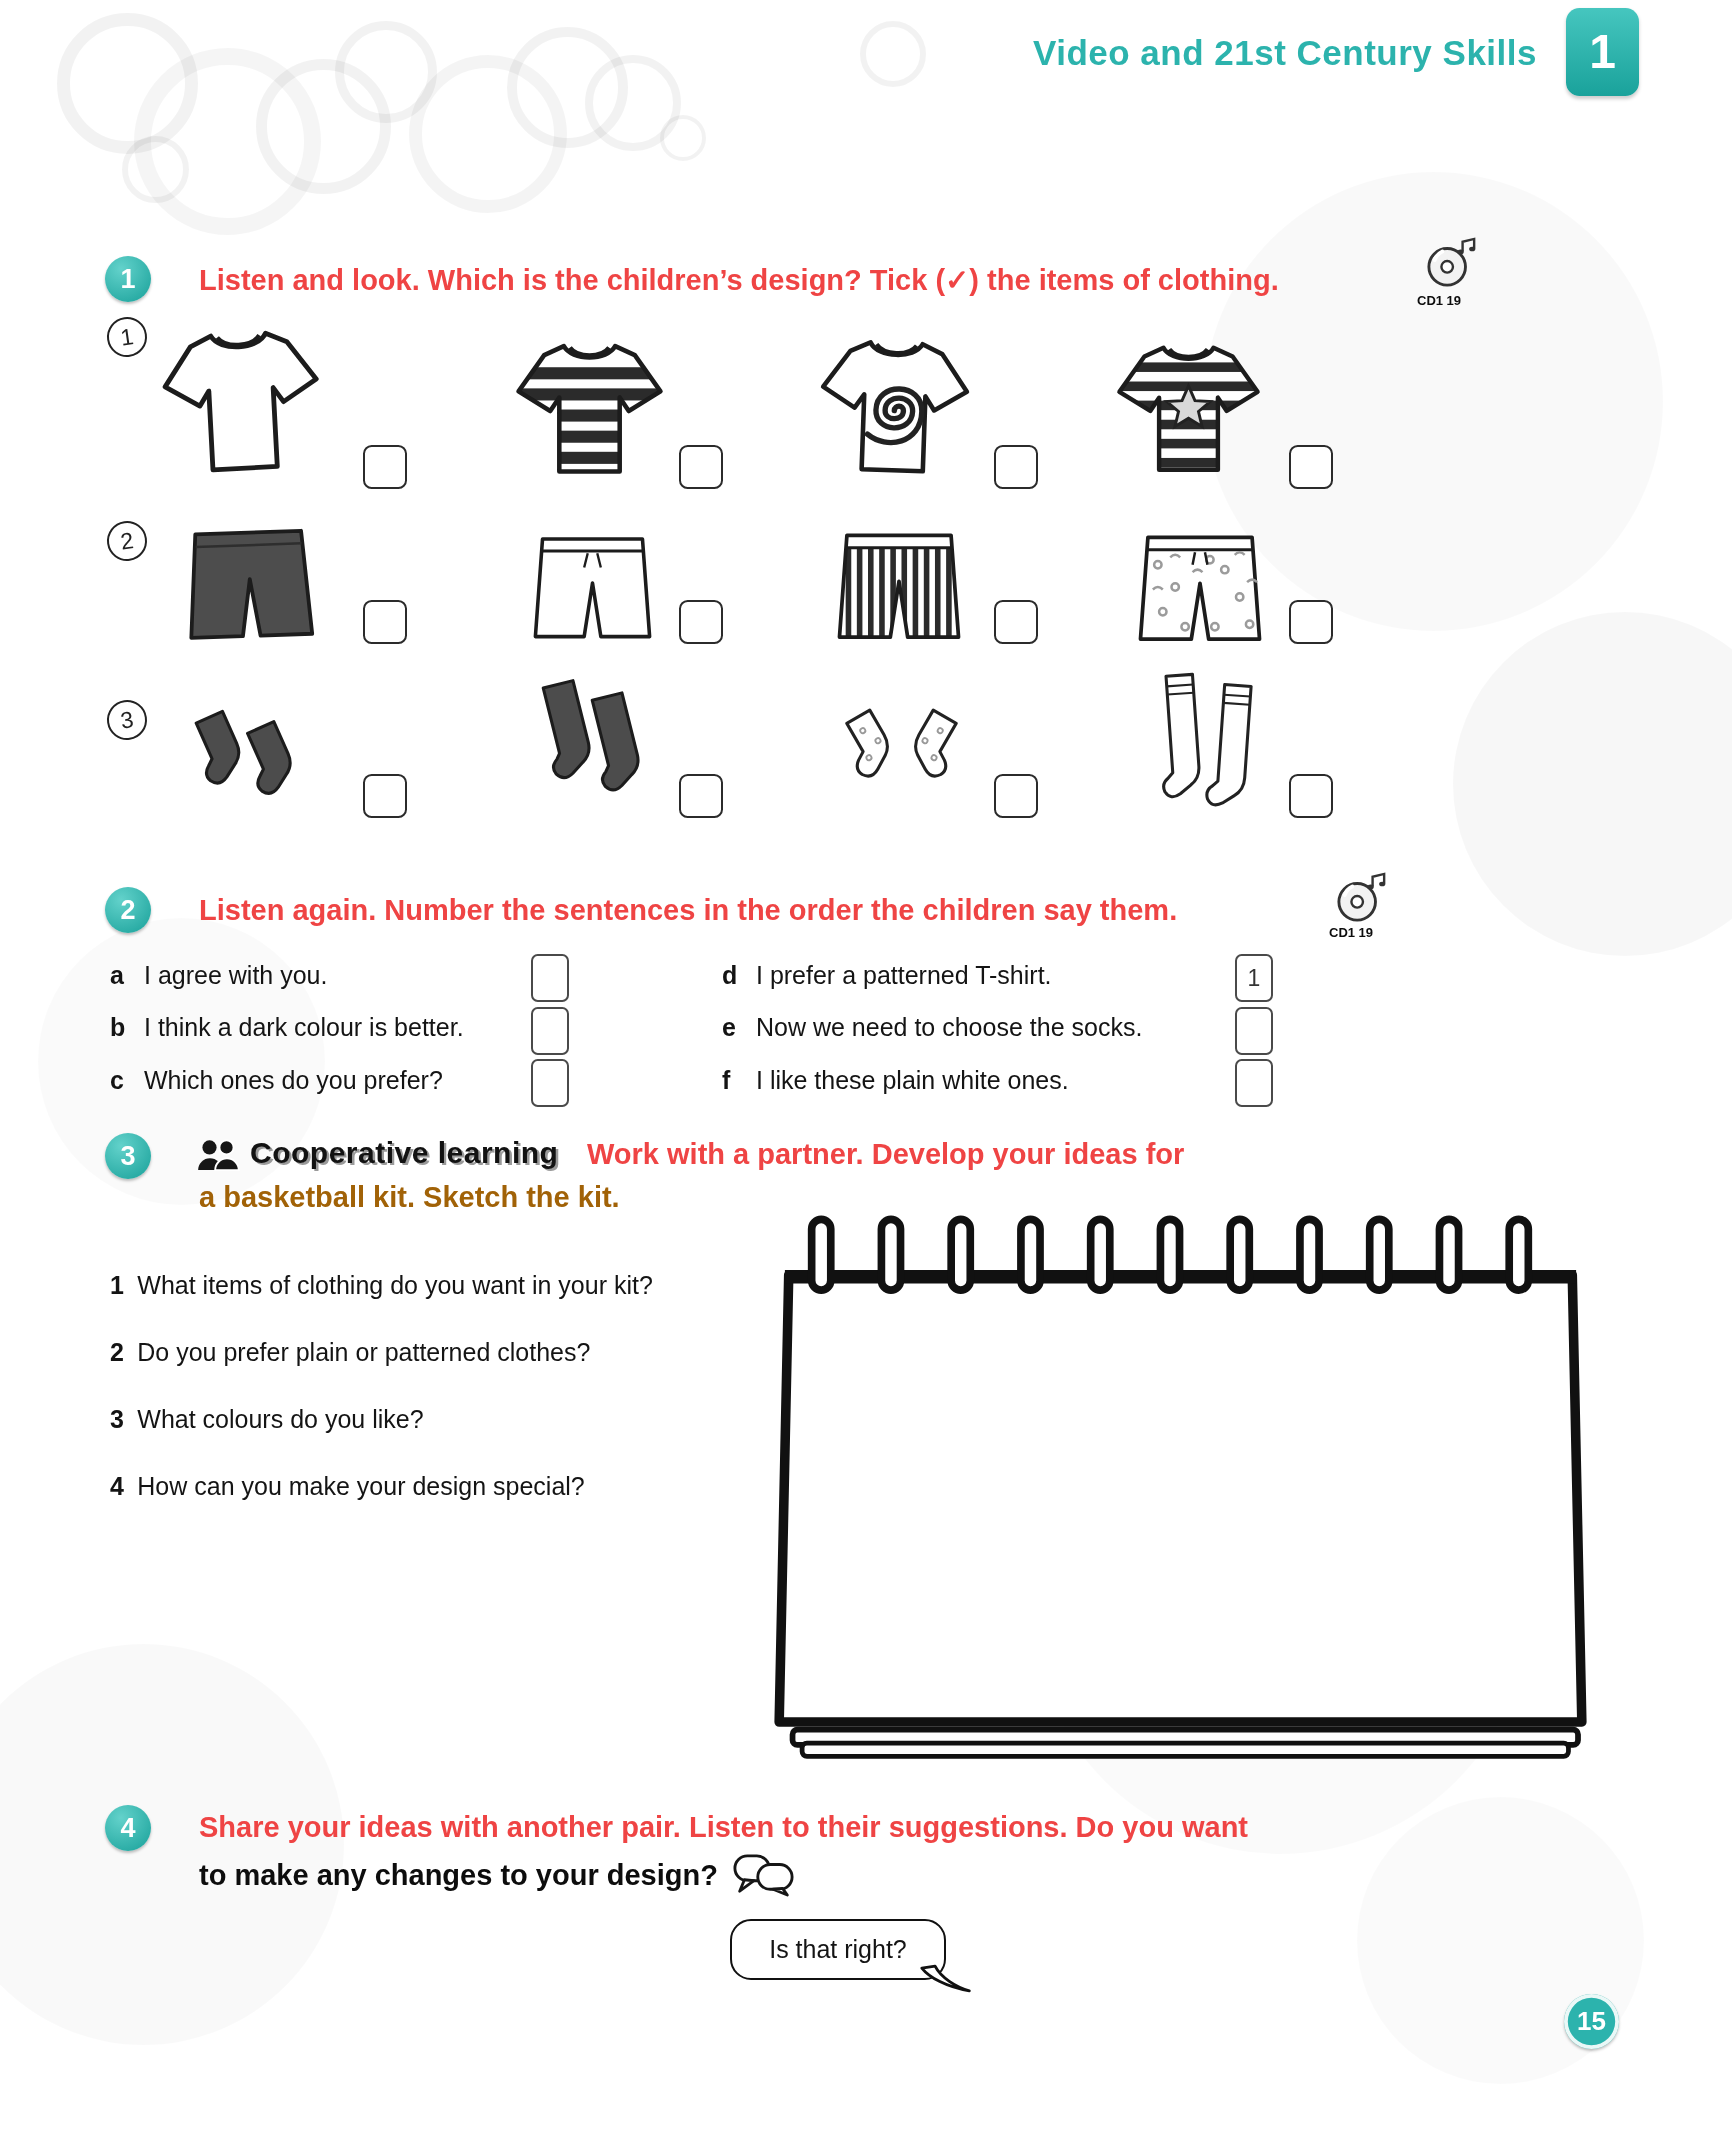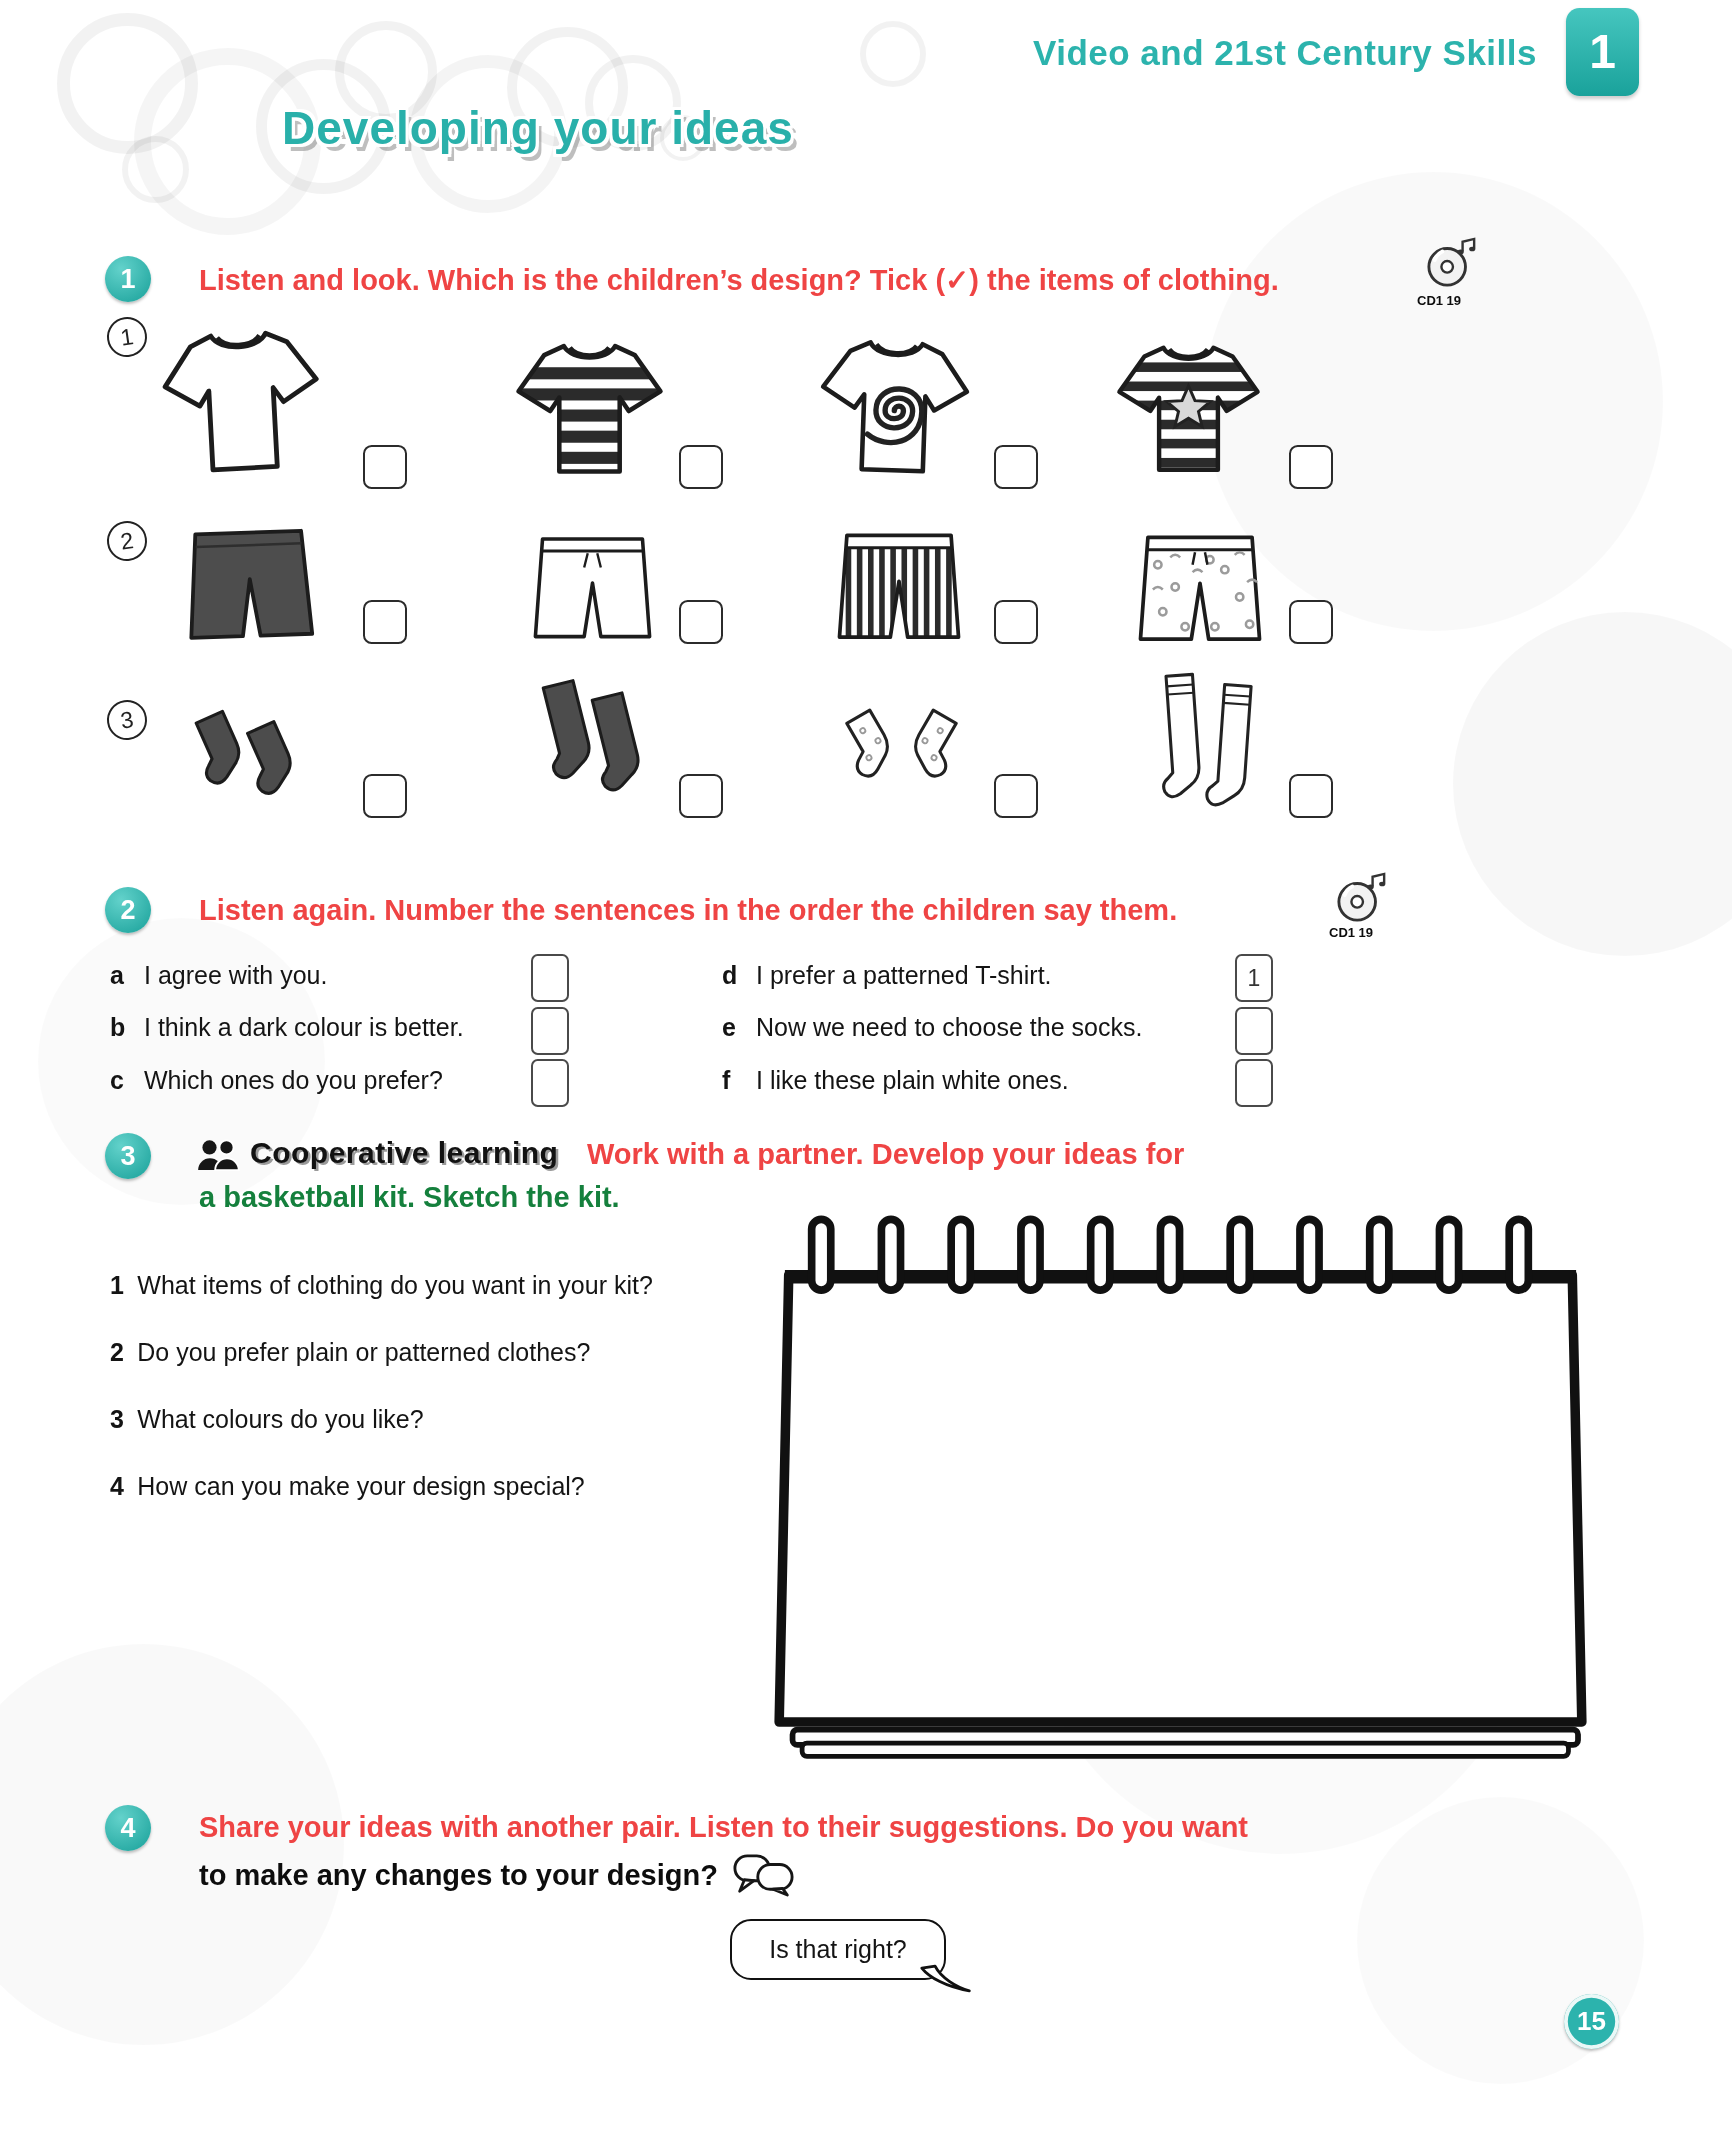--- a/index.html
+++ b/index.html
@@ -27,21 +27,21 @@
   .row-label{position:absolute;width:36px;height:36px;border-radius:50%;border:2.4px solid #222;
         display:flex;align-items:center;justify-content:center;font-size:23px;color:#222;
         transform:rotate(-8deg);background:#fff;}
   .clothing{position:absolute;}
   .checkbox{position:absolute;width:40px;height:40px;border:2.9px solid #2b2b2b;border-radius:8.6px;background:#fff;}
   .sent{position:absolute;display:flex;font-size:25px;color:#141414;}
   .s-letter{font-weight:bold;width:34px;flex:none;}
   .ans-box{position:absolute;width:34px;height:44px;border:2.4px solid #4a4a4a;border-radius:6.7px;
         background:#fff;display:flex;align-items:center;justify-content:center;font-size:23px;color:#333;}
   .badge{font-size:30px;font-weight:bold;color:#121212;text-shadow:2.4px 2.4px 0 #9a9a9a;letter-spacing:0.5px;}
-  .act3-line2{position:absolute;font-size:29px;font-weight:bold;color:#15803d;white-space:nowrap;}
+  .act3-line2{position:absolute;font-size:29px;font-weight:bold;color:#a16207;white-space:nowrap;}
   .question{position:absolute;font-size:25px;display:flex;color:#141414;}
   .q-num{font-weight:bold;margin-right:13.4px;}
   .notepad{position:absolute;}
   .act4-line{position:absolute;font-size:29px;font-weight:bold;color:#0d0d0d;white-space:nowrap;
         display:flex;align-items:center;gap:15.3px;}
   .bubble{position:absolute;border:2.9px solid #111;border-radius:21px;background:#fff;
         display:flex;align-items:center;justify-content:center;font-size:25px;color:#141414;}
   .tail{position:absolute;}
   .page-num{position:absolute;left:1564px;top:1994px;width:55px;height:55px;border-radius:50%;
         background:#2cb3ad;color:#fff;display:flex;align-items:center;justify-content:center;
@@ -68,21 +68,20 @@
     <div class="blob" style="left:1453px;top:612px;width:344px;height:344px;background:rgba(0,0,0,0.03);"></div>
     <div class="blob" style="left:38px;top:918px;width:287px;height:287px;background:rgba(0,0,0,0.02);"></div>
     <div class="blob" style="left:1032px;top:1357px;width:497px;height:497px;background:rgba(0,0,0,0.018);"></div>
     <div class="blob" style="left:-57px;top:1644px;width:401px;height:401px;background:rgba(0,0,0,0.022);"></div>
     <div class="blob" style="left:1357px;top:1797px;width:287px;height:287px;background:rgba(0,0,0,0.02);"></div>
   </div>
 
   <div class="header-title">Video and 21st Century Skills</div>
   <div class="unit-tab">1</div>
 
-  <div class="page-title">Developing your ideas</div>
 
   <div class="act-num" style="left:105px;top:256px;">1</div>
   <div class="act-instr" style="left:199px;top:263px;">Listen and look. Which is the children’s design? Tick (✓) the items of clothing.</div>
   <div class="cd-icon" style="left:1426px;top:237px;width:52px;height:52px;">
     <svg viewBox="0 0 54 54" width="100%" height="100%">
       <circle cx="22" cy="31" r="19" fill="#f2f2f2" stroke="#333" stroke-width="3"></circle>
       <circle cx="22" cy="31" r="6" fill="#ffffff" stroke="#333" stroke-width="2.5"></circle>
       <path d="M9 24 a15 15 0 0 1 8 -9" stroke="#fff" stroke-width="4" fill="none" stroke-linecap="round"></path>
       <path d="M38 15 V5 L50 2 V12" stroke="#333" stroke-width="2.5" fill="none"></path>
       <ellipse cx="36" cy="15.5" rx="3.2" ry="2.4" fill="#333"></ellipse>

